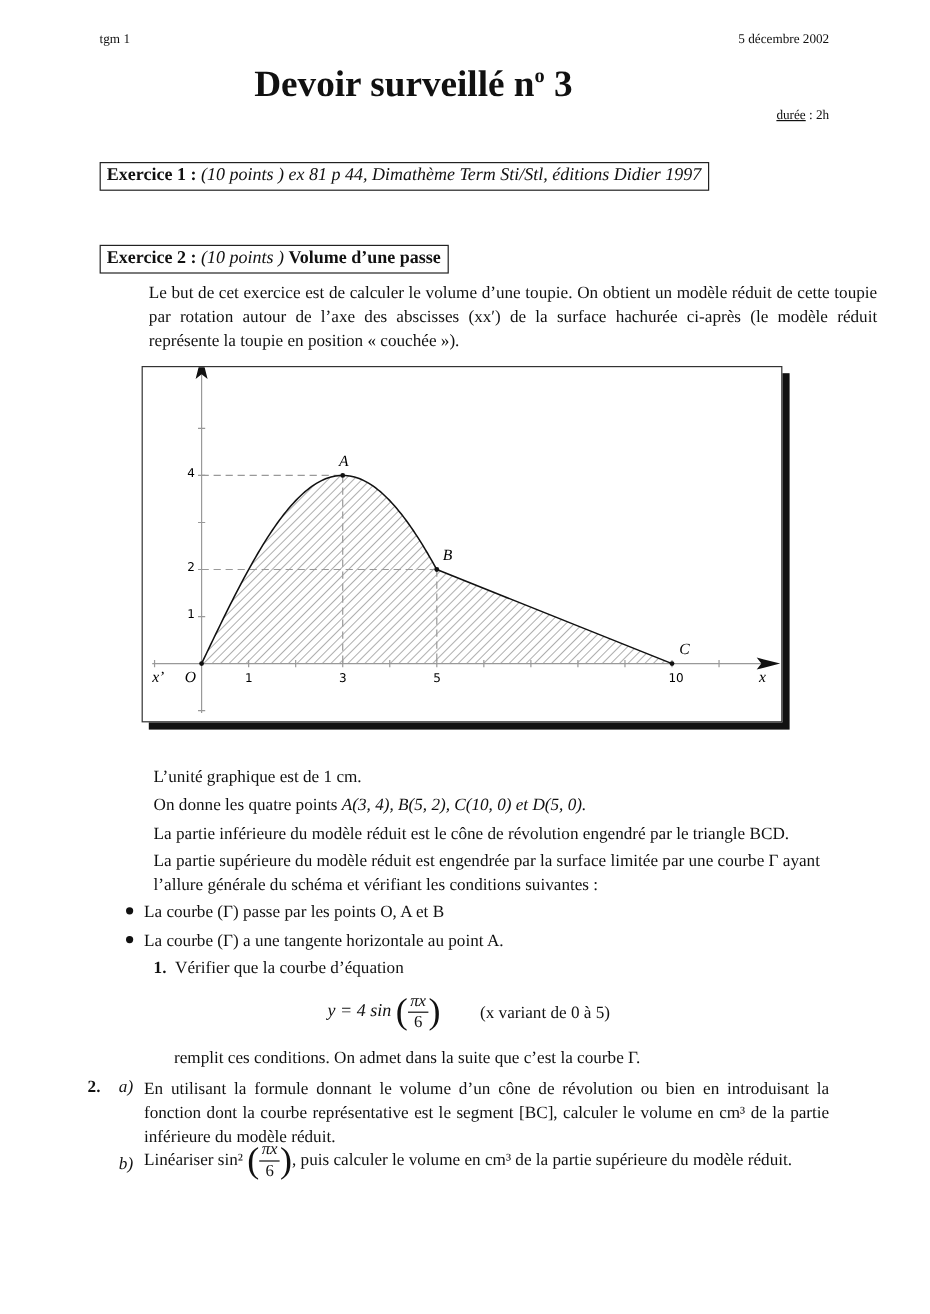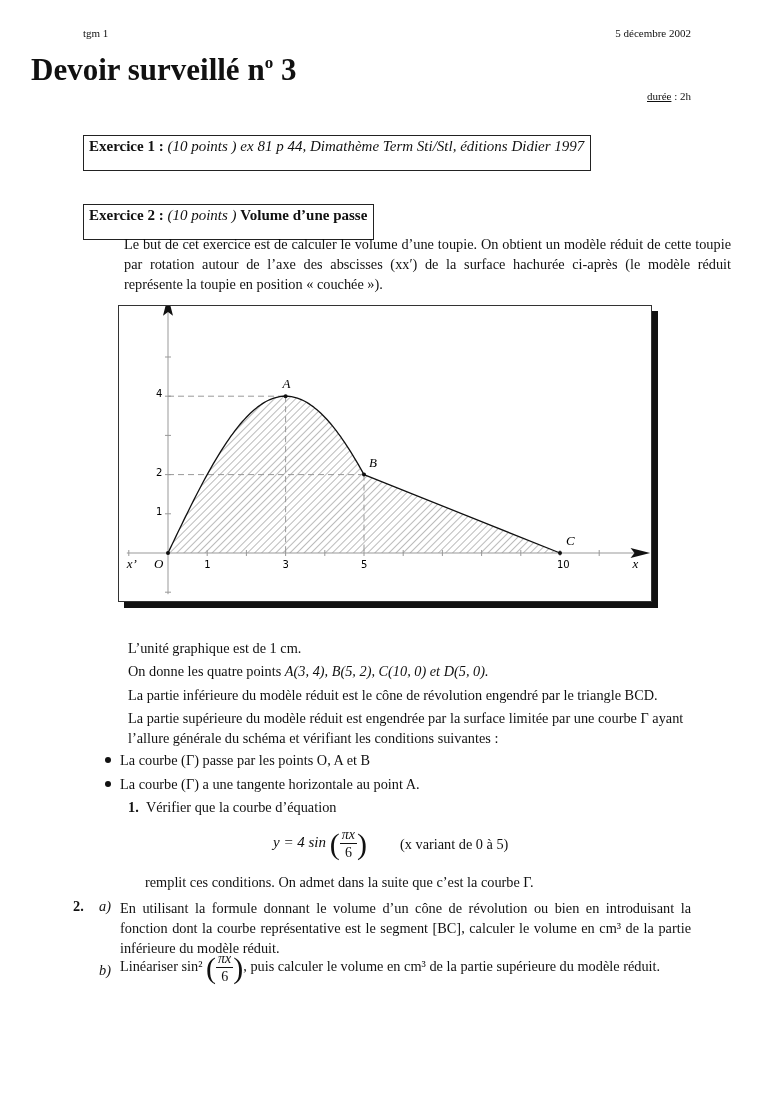--- a/index.html
+++ b/index.html
@@ -1,25 +1,25 @@
 <!DOCTYPE html>
 <html><head>
 <meta charset="utf-8">
 <style>
   html, body { margin:0; padding:0; background:#ffffff; }
   body { width:775px; height:1095px; position:relative; overflow:hidden;
          font-family:"Liberation Serif", "DejaVu Serif", serif; color:#111; }
   .abs { position:absolute; }
   .hdr-left { left:83px; top:27px; font-size:11px;text-align:center; }
   .hdr-right { right:84px; top:27px; font-size:11px; }
-  .title { left:0; width:689px; top:52px; text-align:left; font-size:31px; font-weight:bold;margin-left:31px; }
+  .title { left:0; width:689px; top:52px; text-align:center; font-size:31px; font-weight:bold; }
   .title sup { font-size:17px; vertical-align: 12px; }
   .duree { right:84px; top:90px; font-size:11px; }
   .duree u { text-decoration: underline; }
-  .exbox { border:1px solid #222; padding:2px 6px 15px 5px; font-size:15px; white-space:nowrap; }
+  .exbox { border:1px solid #222; padding:2px 6px 3px 5px; font-size:15px; white-space:nowrap; }
   .ex1 { left:83px; top:135px; }
   .ex2 { left:83px; top:204px; }
   .b { font-weight:bold; }
   .i { font-style:italic; }
   .para { left:84px; width:607px; font-size:14.3px; line-height:20px; text-align:justify;margin-left:40px; }
   .p-intro { top:234px; }
   .line { position:absolute; left:84px; font-size:14.3px; white-space:nowrap;margin-left:44px; }
   .bullet { position:absolute; left:105px; font-size:14.3px; white-space:nowrap; }
   .bullet .dot { display:inline-block; width:6px; height:6px; border-radius:50%; background:#111; margin-right:9px; vertical-align:2px; }
   .figure { left:118px; top:305px; width:532px; height:295px; border:1px solid #333; background:#fff;

